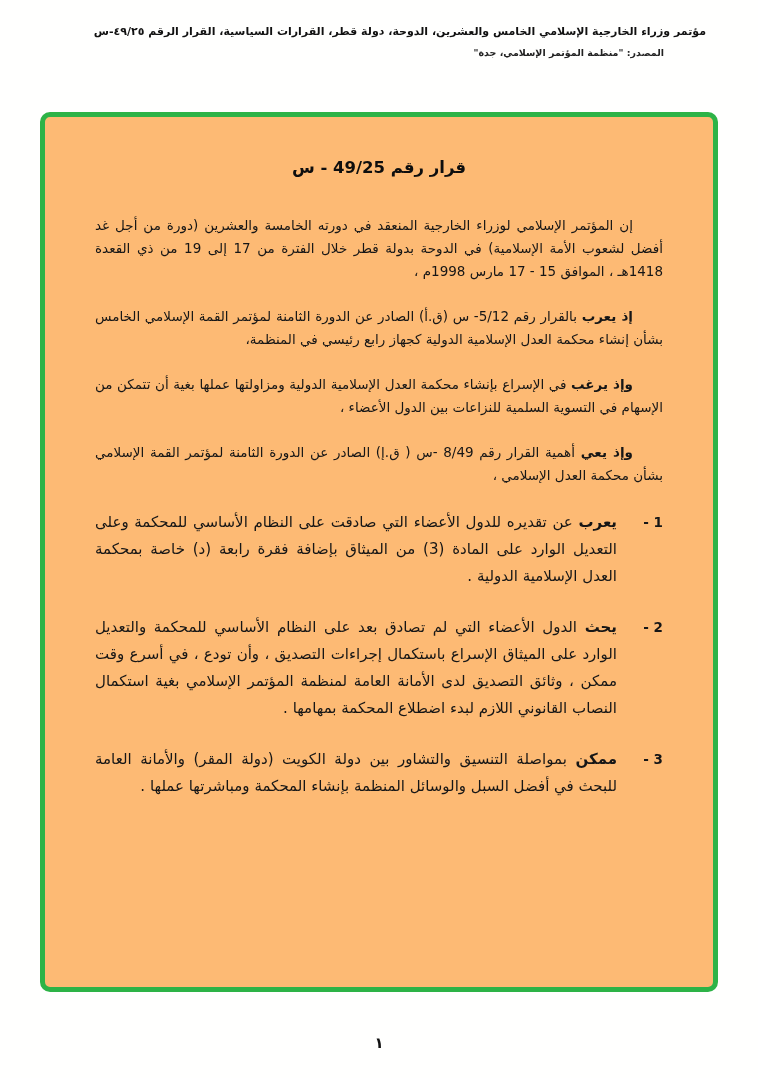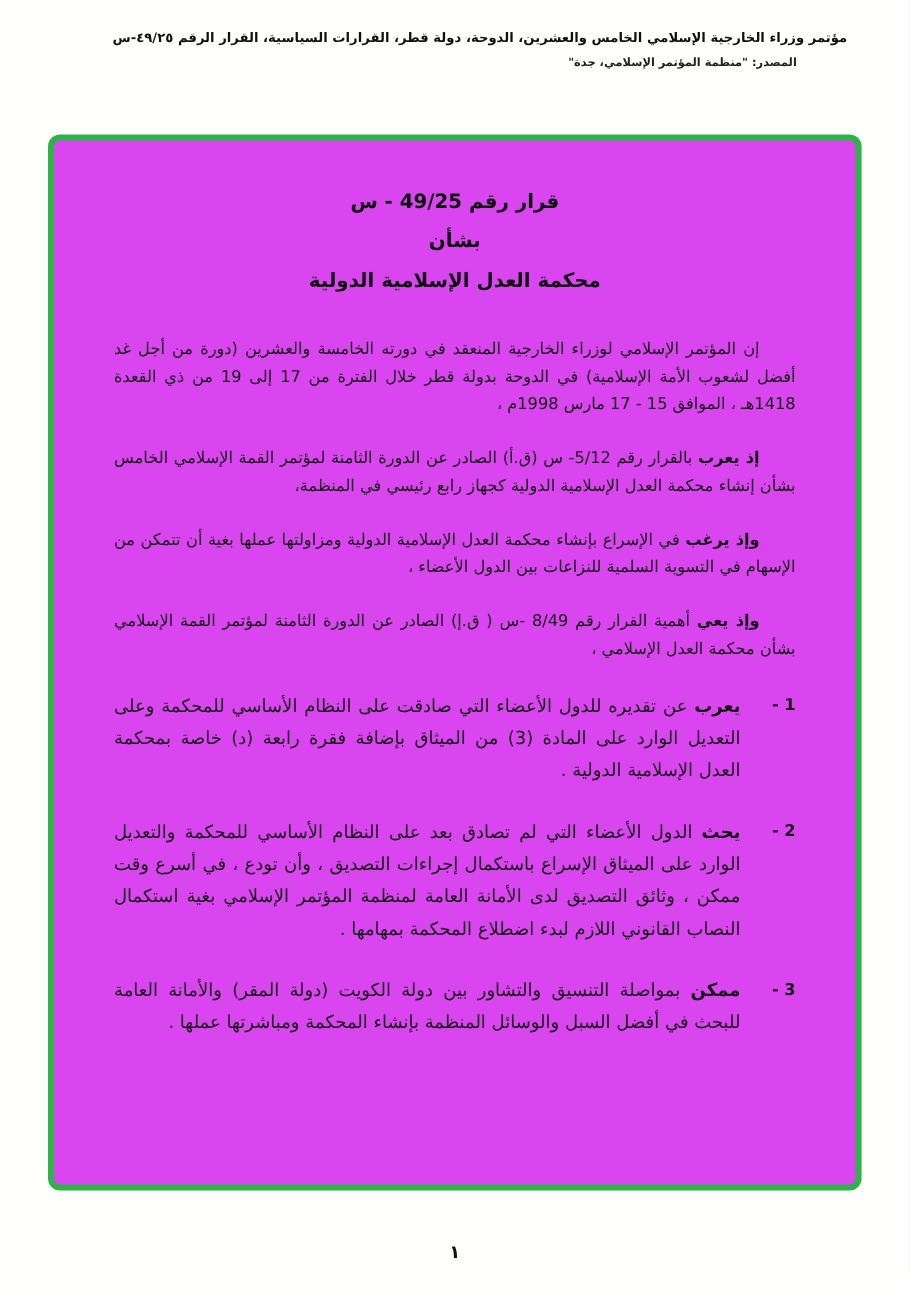--- a/index.html
+++ b/index.html
@@ -37,21 +37,21 @@
   .doc-box {
     position: absolute;
     top: 112px;
     left: 40px;
     width: 678px;
     height: 880px;
     border: 5px solid var(--border-green, #2db347);
     border-radius: 10px;
     padding: 34px 50px 18px 50px;
     overflow: hidden;
-    background: #d946ef;
+    background: #fdba74;
   }
   .title-block {
     text-align: center;
     margin-bottom: 30px;
   }
   .title-line {
     font-weight: bold;
     font-size: 16.5px;
     line-height: 33px;
     color: #0e0e0e;
@@ -101,22 +101,20 @@
 
   <header class="doc-header">
     <div class="header-line1">مؤتمر وزراء الخارجية الإسلامي الخامس والعشرين، الدوحة، دولة قطر، القرارات السياسية، القرار الرقم ٤٩/٢٥-س</div>
     <div class="header-line2">المصدر:  "منظمة المؤتمر الإسلامي، جدة"</div>
   </header>
 
   <div class="doc-box">
 
     <div class="title-block">
       <div class="title-line">قرار رقم 49/25 - س</div>
-      <div class="title-line">بشأن</div>
-      <div class="title-line">محكمة العدل الإسلامية الدولية</div>
     </div>
 
     <p class="para"><span class="lead"></span><span>إن المؤتمر الإسلامي لوزراء الخارجية المنعقد في دورته الخامسة والعشرين (دورة من أجل غد أفضل لشعوب الأمة الإسلامية) في الدوحة بدولة قطر خلال الفترة من 17 إلى 19 من ذي القعدة 1418هـ ، الموافق 15 - 17 مارس 1998م ،</span></p>
 
     <p class="para"><span class="lead">إذ يعرب</span><span> بالقرار رقم 5/12- س (ق.أ) الصادر عن الدورة الثامنة لمؤتمر القمة الإسلامي الخامس بشأن إنشاء محكمة العدل الإسلامية الدولية كجهاز رابع رئيسي في المنظمة،</span></p>
 
     <p class="para"><span class="lead">وإذ يرغب</span><span> في الإسراع بإنشاء محكمة العدل الإسلامية الدولية ومزاولتها عملها بغية أن تتمكن من الإسهام في التسوية السلمية للنزاعات بين الدول الأعضاء ،</span></p>
 
     <p class="para"><span class="lead">وإذ يعي</span><span> أهمية القرار رقم 8/49 -س ( ق.إ) الصادر عن الدورة الثامنة لمؤتمر القمة الإسلامي بشأن محكمة العدل الإسلامي ،</span></p>
 

